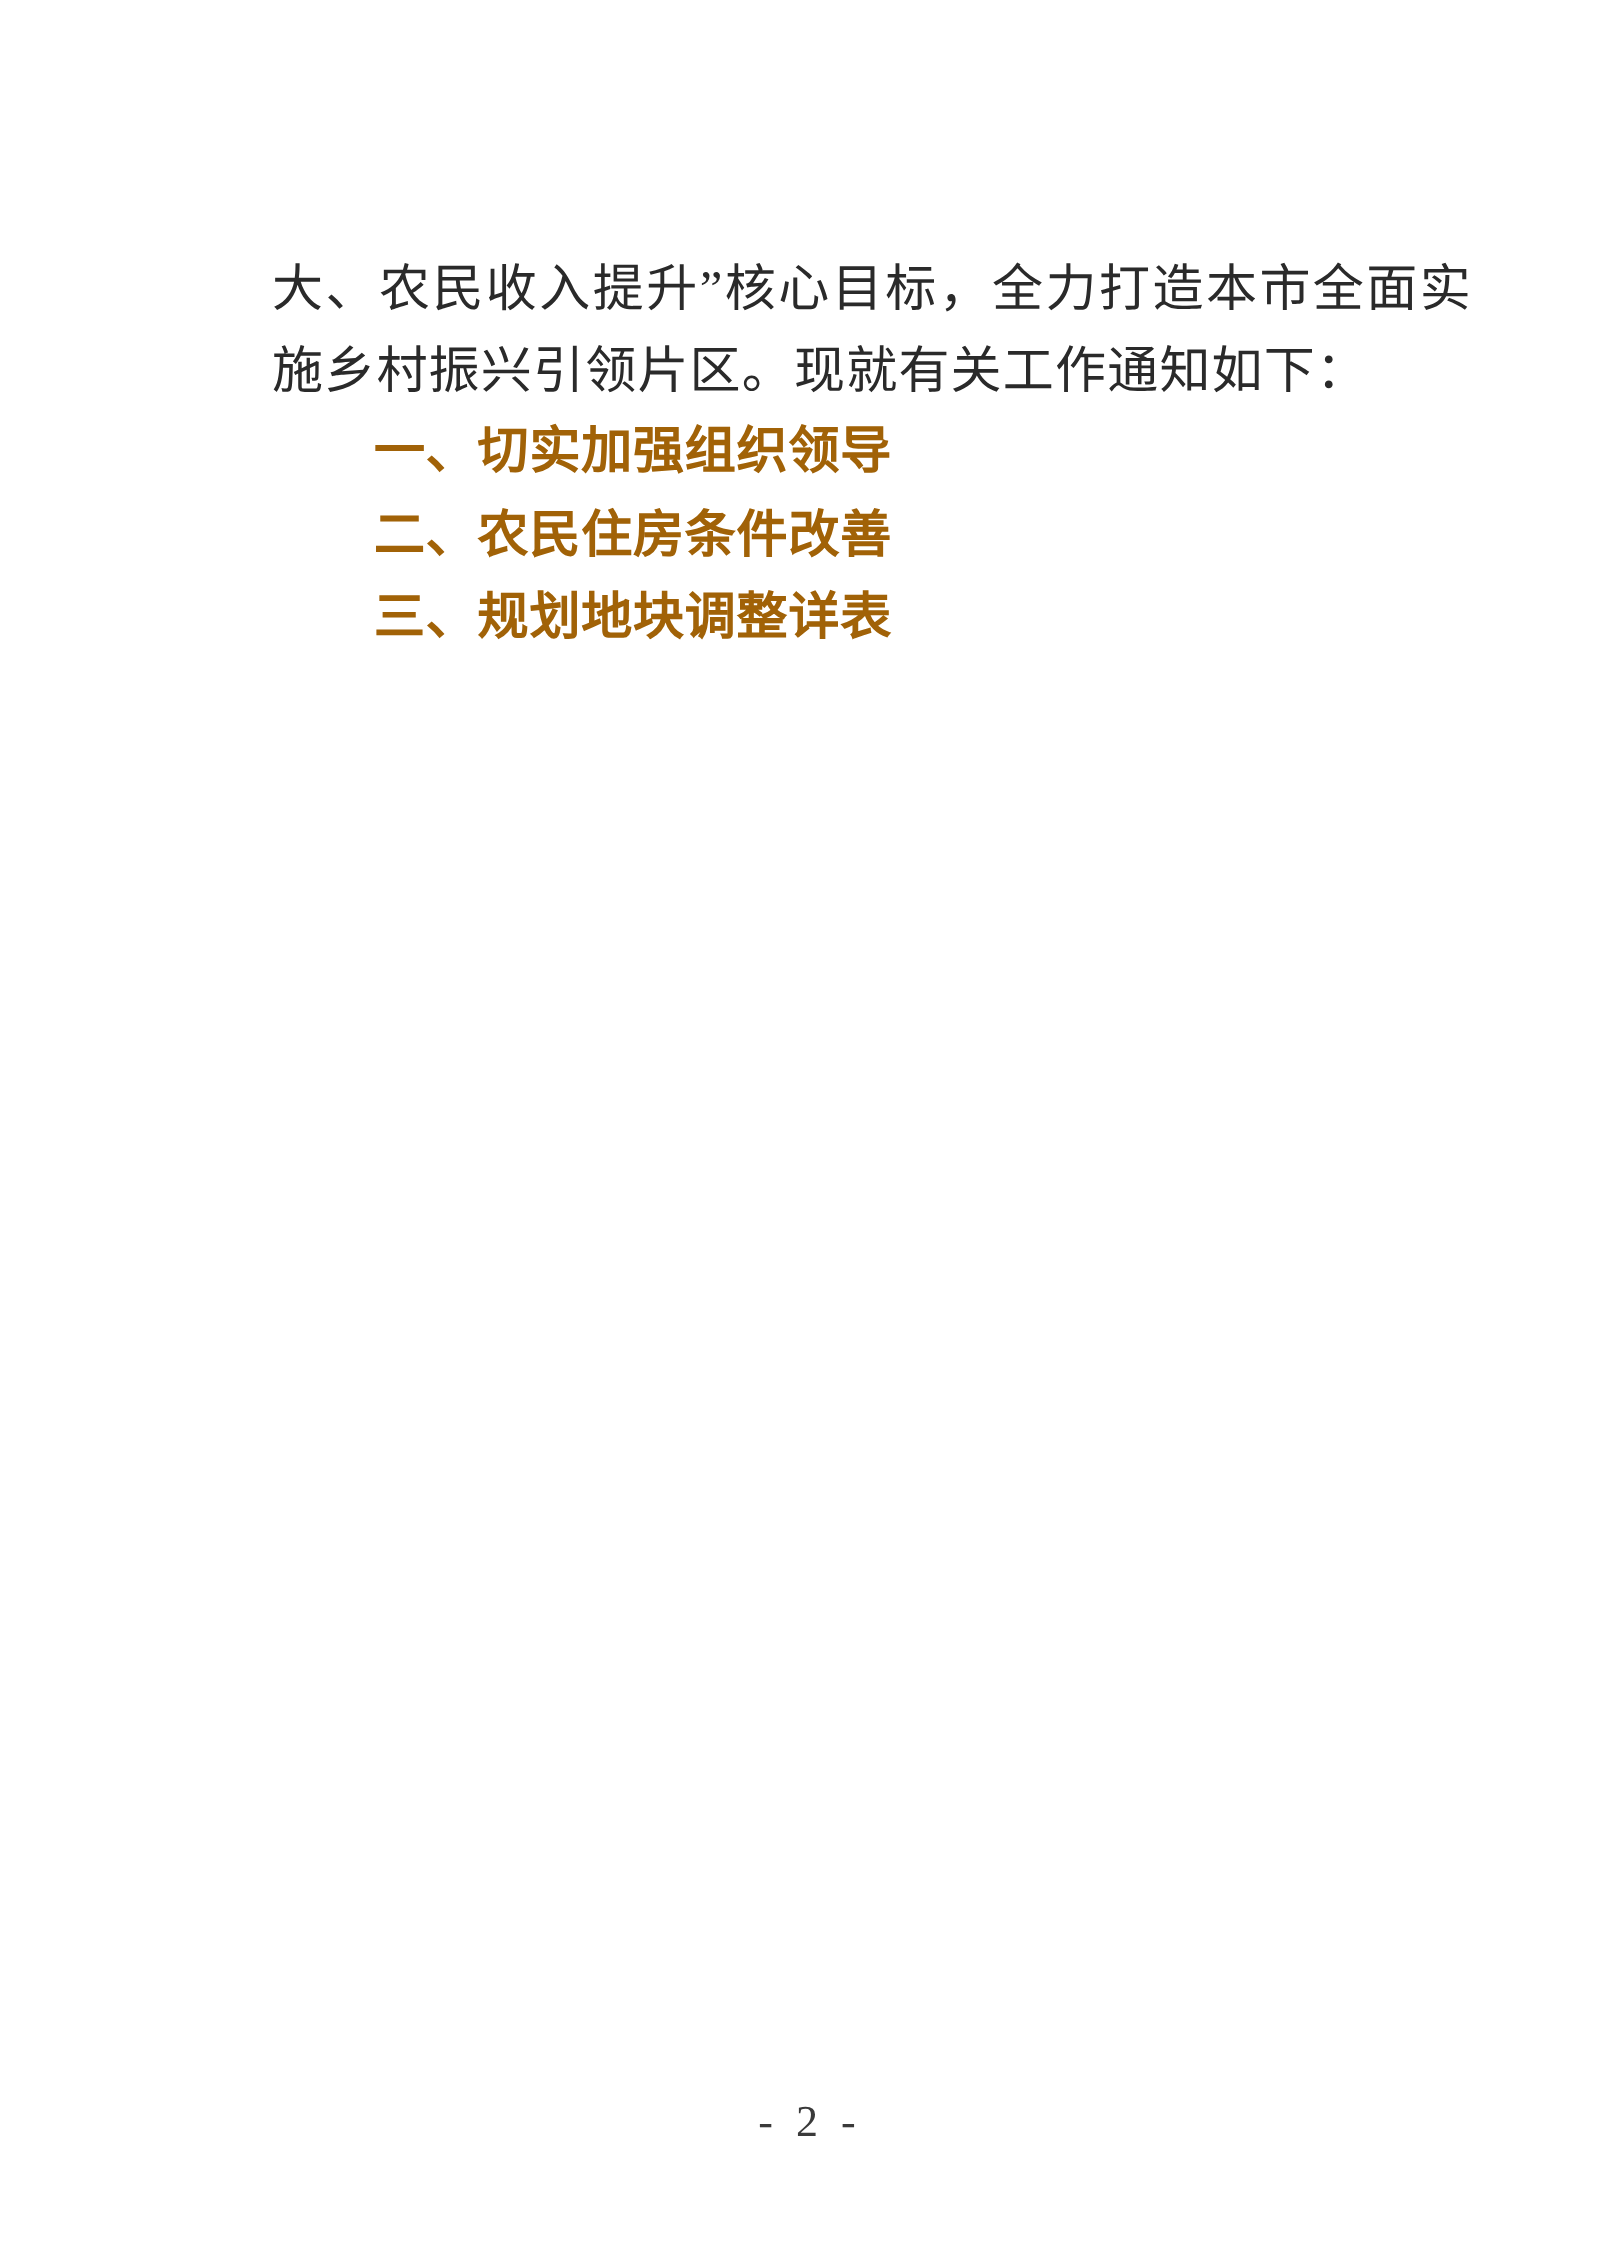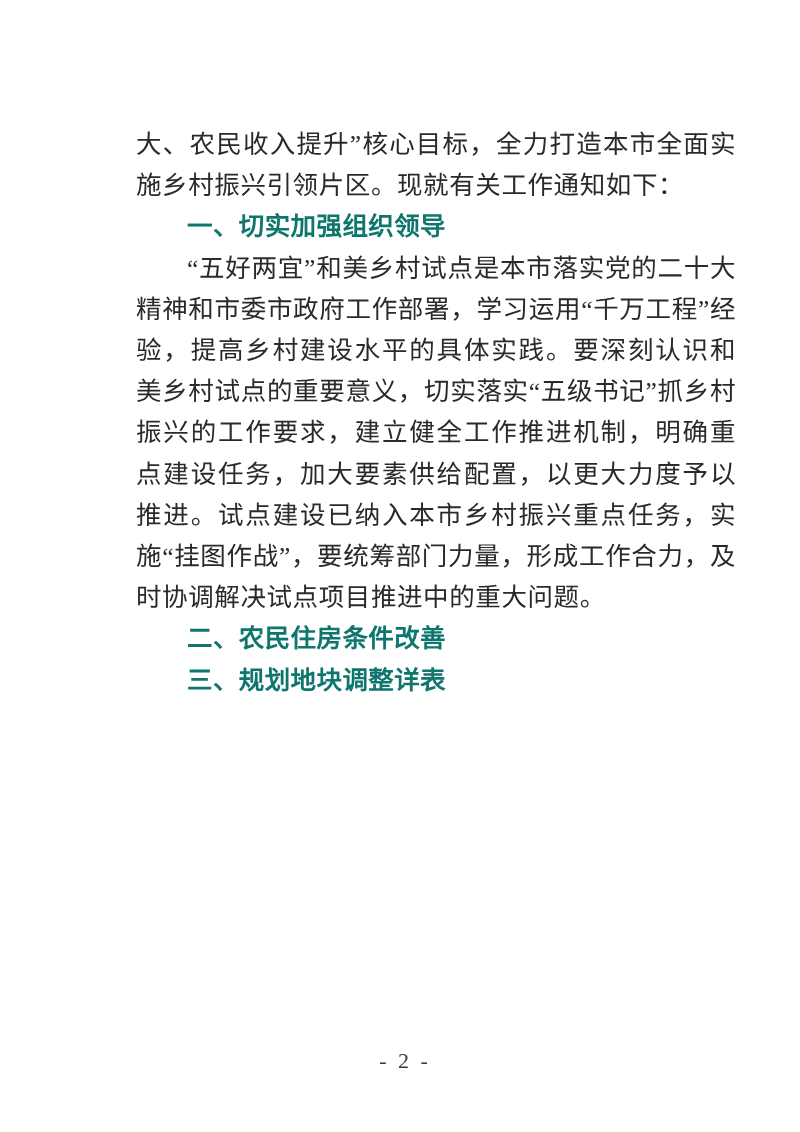--- a/index.html
+++ b/index.html
@@ -41,21 +41,21 @@
   }
   .para.cont {
     text-indent: 0;
   }
 
   
   .heading {
     font-family: "Liberation Sans", "DejaVu Sans", sans-serif;
     font-size: 25.5px;
     line-height: 41.2px;
-    color: #0f766e;
+    color: #a16207;
     font-weight: 700;
     margin: 0;
     text-indent: 2em;
     letter-spacing: 0.4px;
   }
 
   .gap-before { margin-top: 0px; }
 
   .footer {
     position: absolute;
@@ -75,21 +75,20 @@
 <body>
 
 <div class="page">
 
   <div class="content">
 
     <p class="para cont">大、农民收入提升”核心目标，全力打造本市全面实施乡村振兴引领片区。现就有关工作通知如下：</p>
 
     <p class="heading gap-before">一、切实加强组织领导</p>
 
-    <p class="para indent">“五好两宜”和美乡村试点是本市落实党的二十大精神和市委市政府工作部署，学习运用“千万工程”经验，提高乡村建设水平的具体实践。要深刻认识和美乡村试点的重要意义，切实落实“五级书记”抓乡村振兴的工作要求，建立健全工作推进机制，明确重点建设任务，加大要素供给配置，以更大力度予以推进。试点建设已纳入本市乡村振兴重点任务，实施“挂图作战”，要统筹部门力量，形成工作合力，及时协调解决试点项目推进中的重大问题。</p>
 
     <p class="heading gap-before">二、农民住房条件改善</p>
 
 
     <p class="heading gap-before">三、规划地块调整详表</p>
 
   </div>
 
   <div class="footer">- 2 -</div>
 

